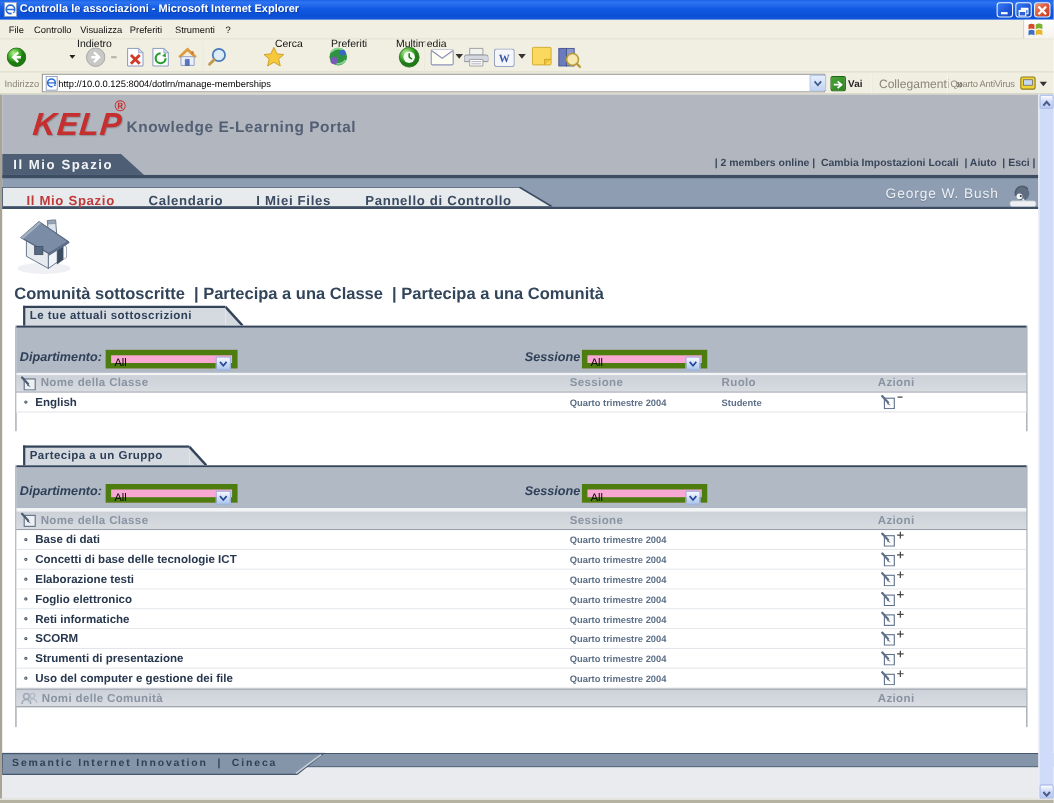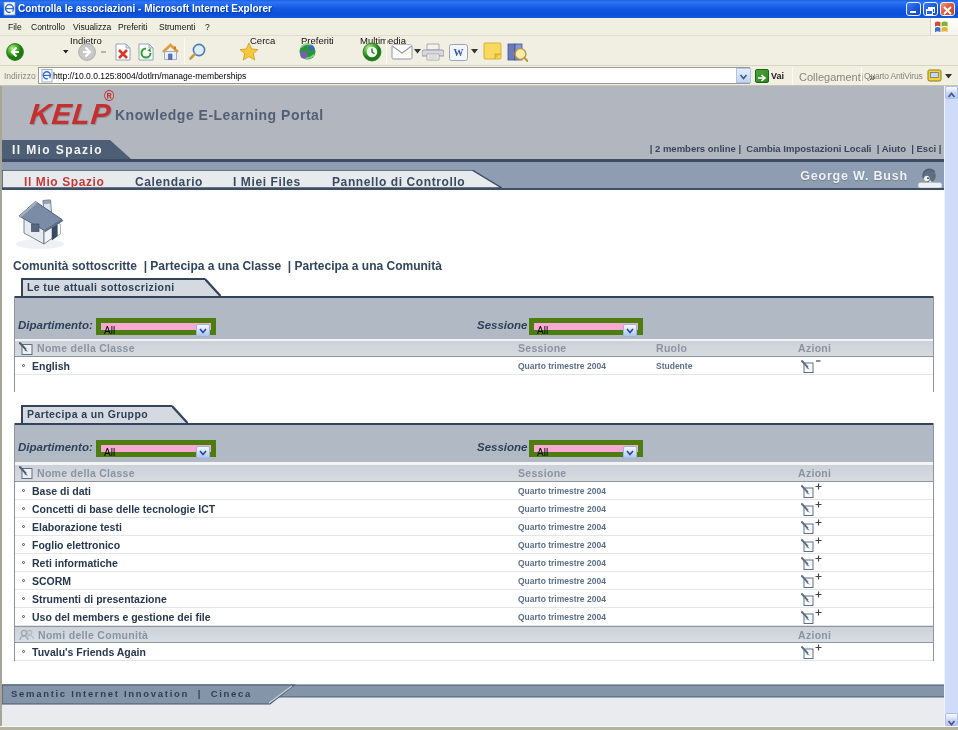--- a/index.html
+++ b/index.html
@@ -38,24 +38,24 @@
 #kelp{left:30px;top:98px;font-size:29px;font-style:italic;font-weight:bold;color:#c62f2f;letter-spacing:1px;transform:skewX(-6deg);text-shadow:1px 1px 1px #8d9097;}
 #kelpreg{left:104px;top:88px;font-size:14px;font-weight:bold;color:#c62f2f;}
 #kelpsub{left:115px;top:107px;font-size:14px;font-weight:bold;color:#525f75;letter-spacing:0.5px;}
 #members{left:0px;top:143px;width:944px;text-align:right;font-size:9.5px;font-weight:bold;color:#39465a;}
 
 #darktab{left:2px;top:140px;width:129px;height:19px;}
 #darktabtxt{left:12px;top:143px;font-size:12px;font-weight:bold;color:#f2f4f6;letter-spacing:1.4px;}
 #navybar{left:2px;top:159px;width:942px;height:31px;background:#8e9db1;border-top:3px solid #3c4d63;border-bottom:2px solid #3e4f65;}
 #navtab{left:2px;top:170px;width:500px;height:18px;}
 .navitem{top:175px;font-size:12px;font-weight:bold;color:#3a4a60;letter-spacing:0.6px;}
-#georgename{left:700px;top:169px;width:208px;text-align:right;font-size:12.5px;font-weight:bold;color:#eef1f5;letter-spacing:0.8px;text-shadow:0 1px 1px #6b7c92;}
+#georgename{left:700px;top:169px;width:208px;text-align:right;font-size:12.5px;font-weight:normal;color:#eef1f5;letter-spacing:0.8px;text-shadow:0 1px 1px #6b7c92;}
 
 #houseicon{left:14px;top:196px;}
-#quicklinks{left:13px;top:259px;font-size:12px;font-weight:bold;color:#32455b;}
+#quicklinks{left:13px;top:259px;font-size:15px;font-weight:bold;color:#32455b;}
 .sectab{height:18px;background:#d5dae0;border:2px solid #32435a;border-bottom:none;border-right:none;}
 #tab1{left:21px;top:278px;width:184px;}
 #tab1 span,#tab2 span{display:block;margin-top:1px;margin-left:4px;font-size:10.5px;font-weight:bold;color:#2e4058;letter-spacing:0.4px;white-space:nowrap;}
 #tab1slant{left:205px;top:278px;}
 #tab2{left:21px;top:405px;width:151px;}
 #tab2slant{left:172px;top:405px;}
 .tbl{left:14px;width:920px;border-left:1px solid #8d95a0;border-right:1px solid #8d95a0;}
 #tbl1{top:296px;height:96px;}
 #tbl2{top:423px;height:238px;}
 .navyline{height:2px;background:#32435a;}
@@ -465,51 +465,40 @@
       <div class="actwrap"><svg width="13" height="13" viewBox="0 0 13 13">
           <rect x="3" y="3" width="9" height="9.5" fill="#fdfdfe" stroke="#5d6f88" stroke-width="1"></rect>
           <path d="M0.4 0.4 L6.8 7.4" stroke="#5d6f88" stroke-width="2"></path>
           <path d="M6.4 6.8 l2.4 3 l-3.6 -1.8 Z" fill="#5d6f88"></path>
         </svg><svg style="position:absolute;left:14px;top:-1px" width="7" height="7">
           <path d="M0.5 3.5 h6 M3.5 0.5 v6" stroke="#444" stroke-width="1.1"></path>
         </svg></div>
     </div>
 <div class="row r2">
       <div class="bullet"></div>
-      <div class="cname">Uso del members e gestione dei file</div>
+      <div class="cname">Uso del computer e gestione dei file</div>
       <div class="sess">Quarto trimestre 2004</div>
       <div class="actwrap"><svg width="13" height="13" viewBox="0 0 13 13">
           <rect x="3" y="3" width="9" height="9.5" fill="#fdfdfe" stroke="#5d6f88" stroke-width="1"></rect>
           <path d="M0.4 0.4 L6.8 7.4" stroke="#5d6f88" stroke-width="2"></path>
           <path d="M6.4 6.8 l2.4 3 l-3.6 -1.8 Z" fill="#5d6f88"></path>
         </svg><svg style="position:absolute;left:14px;top:-1px" width="7" height="7">
           <path d="M0.5 3.5 h6 M3.5 0.5 v6" stroke="#444" stroke-width="1.1"></path>
         </svg></div>
     </div>
 <div class="grow" style="height:17px">
 <svg style="position:absolute;left:4px;top:2px" width="15" height="12" opacity="0.75">
         <circle cx="5" cy="4" r="2.6" fill="none" stroke="#8d97a5" stroke-width="1.4"></circle>
         <path d="M1 11 a4 4 0 0 1 8 0" fill="none" stroke="#8d97a5" stroke-width="1.4"></path>
         <circle cx="10.5" cy="3.5" r="2.2" fill="none" stroke="#a7b0bc" stroke-width="1.2"></circle>
         <path d="M7.5 10 a3.5 3.5 0 0 1 7 0" fill="none" stroke="#a7b0bc" stroke-width="1.2"></path>
       </svg>
 <div class="hdrtxt" style="left:23px;top:2px">Nomi delle Comunità</div>
 <div class="hdrtxt" style="left:783px;top:2px">Azioni</div>
 </div>
-<div class="row" style="height:18px">
-      <div class="bullet"></div>
-      <div class="cname">Tuvalu's Friends Again</div>
-      <div class="actwrap"><svg width="13" height="13" viewBox="0 0 13 13">
-          <rect x="3" y="3" width="9" height="9.5" fill="#fdfdfe" stroke="#5d6f88" stroke-width="1"></rect>
-          <path d="M0.4 0.4 L6.8 7.4" stroke="#5d6f88" stroke-width="2"></path>
-          <path d="M6.4 6.8 l2.4 3 l-3.6 -1.8 Z" fill="#5d6f88"></path>
-        </svg><svg style="position:absolute;left:14px;top:-1px" width="7" height="7">
-          <path d="M0.5 3.5 h6 M3.5 0.5 v6" stroke="#444" stroke-width="1.1"></path>
-        </svg></div>
-    </div>
 </div>
 
 <div class="abs" id="belowfooter"></div>
 <svg class="abs" id="footer" viewBox="0 0 956 22">
 <path d="M0 1 H955 V13 H0 Z" fill="#8494a9" stroke="#46586e" stroke-width="1"></path>
 <path d="M0 1 H292 L268 20 H0 Z" fill="#8494a9" stroke="#46586e" stroke-width="1.2"></path>
 <path d="M290 2 L267 19" stroke="#c6cdd6" stroke-width="1.5"></path>
 </svg>
 <div class="abs" id="footertxt">Semantic Internet Innovation &nbsp;|&nbsp; Cineca</div>
 <div class="abs" id="bottomstrip"></div>

